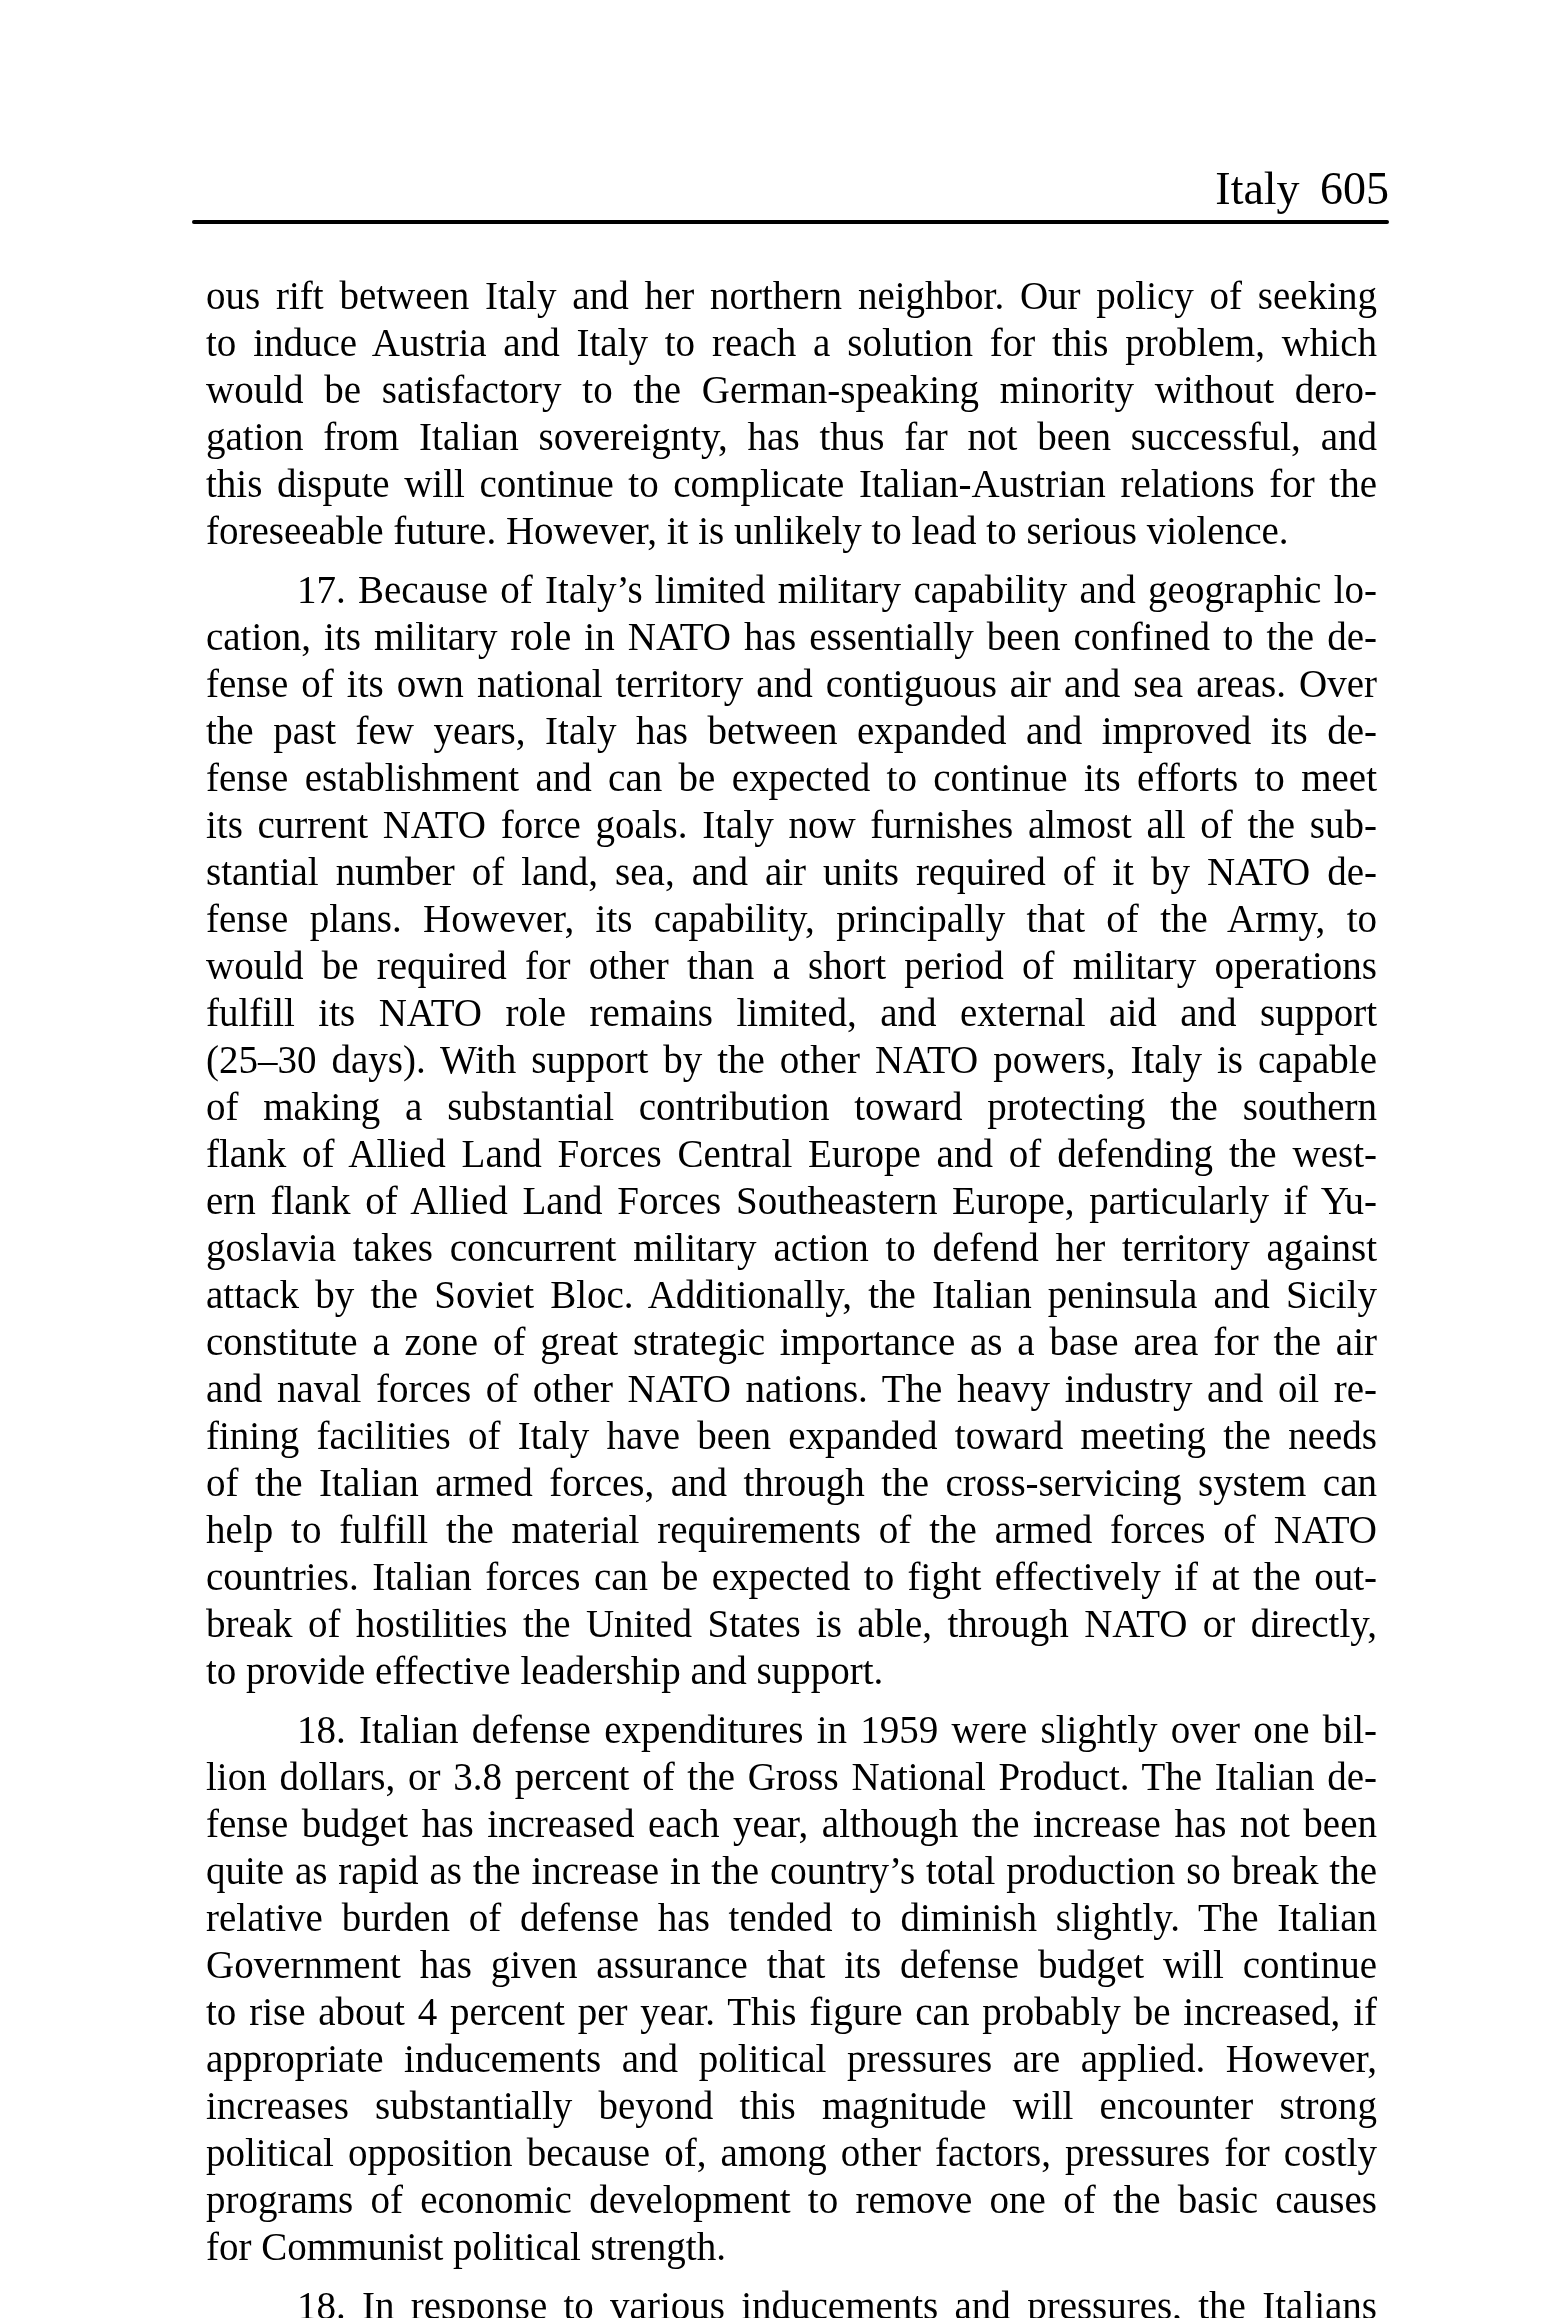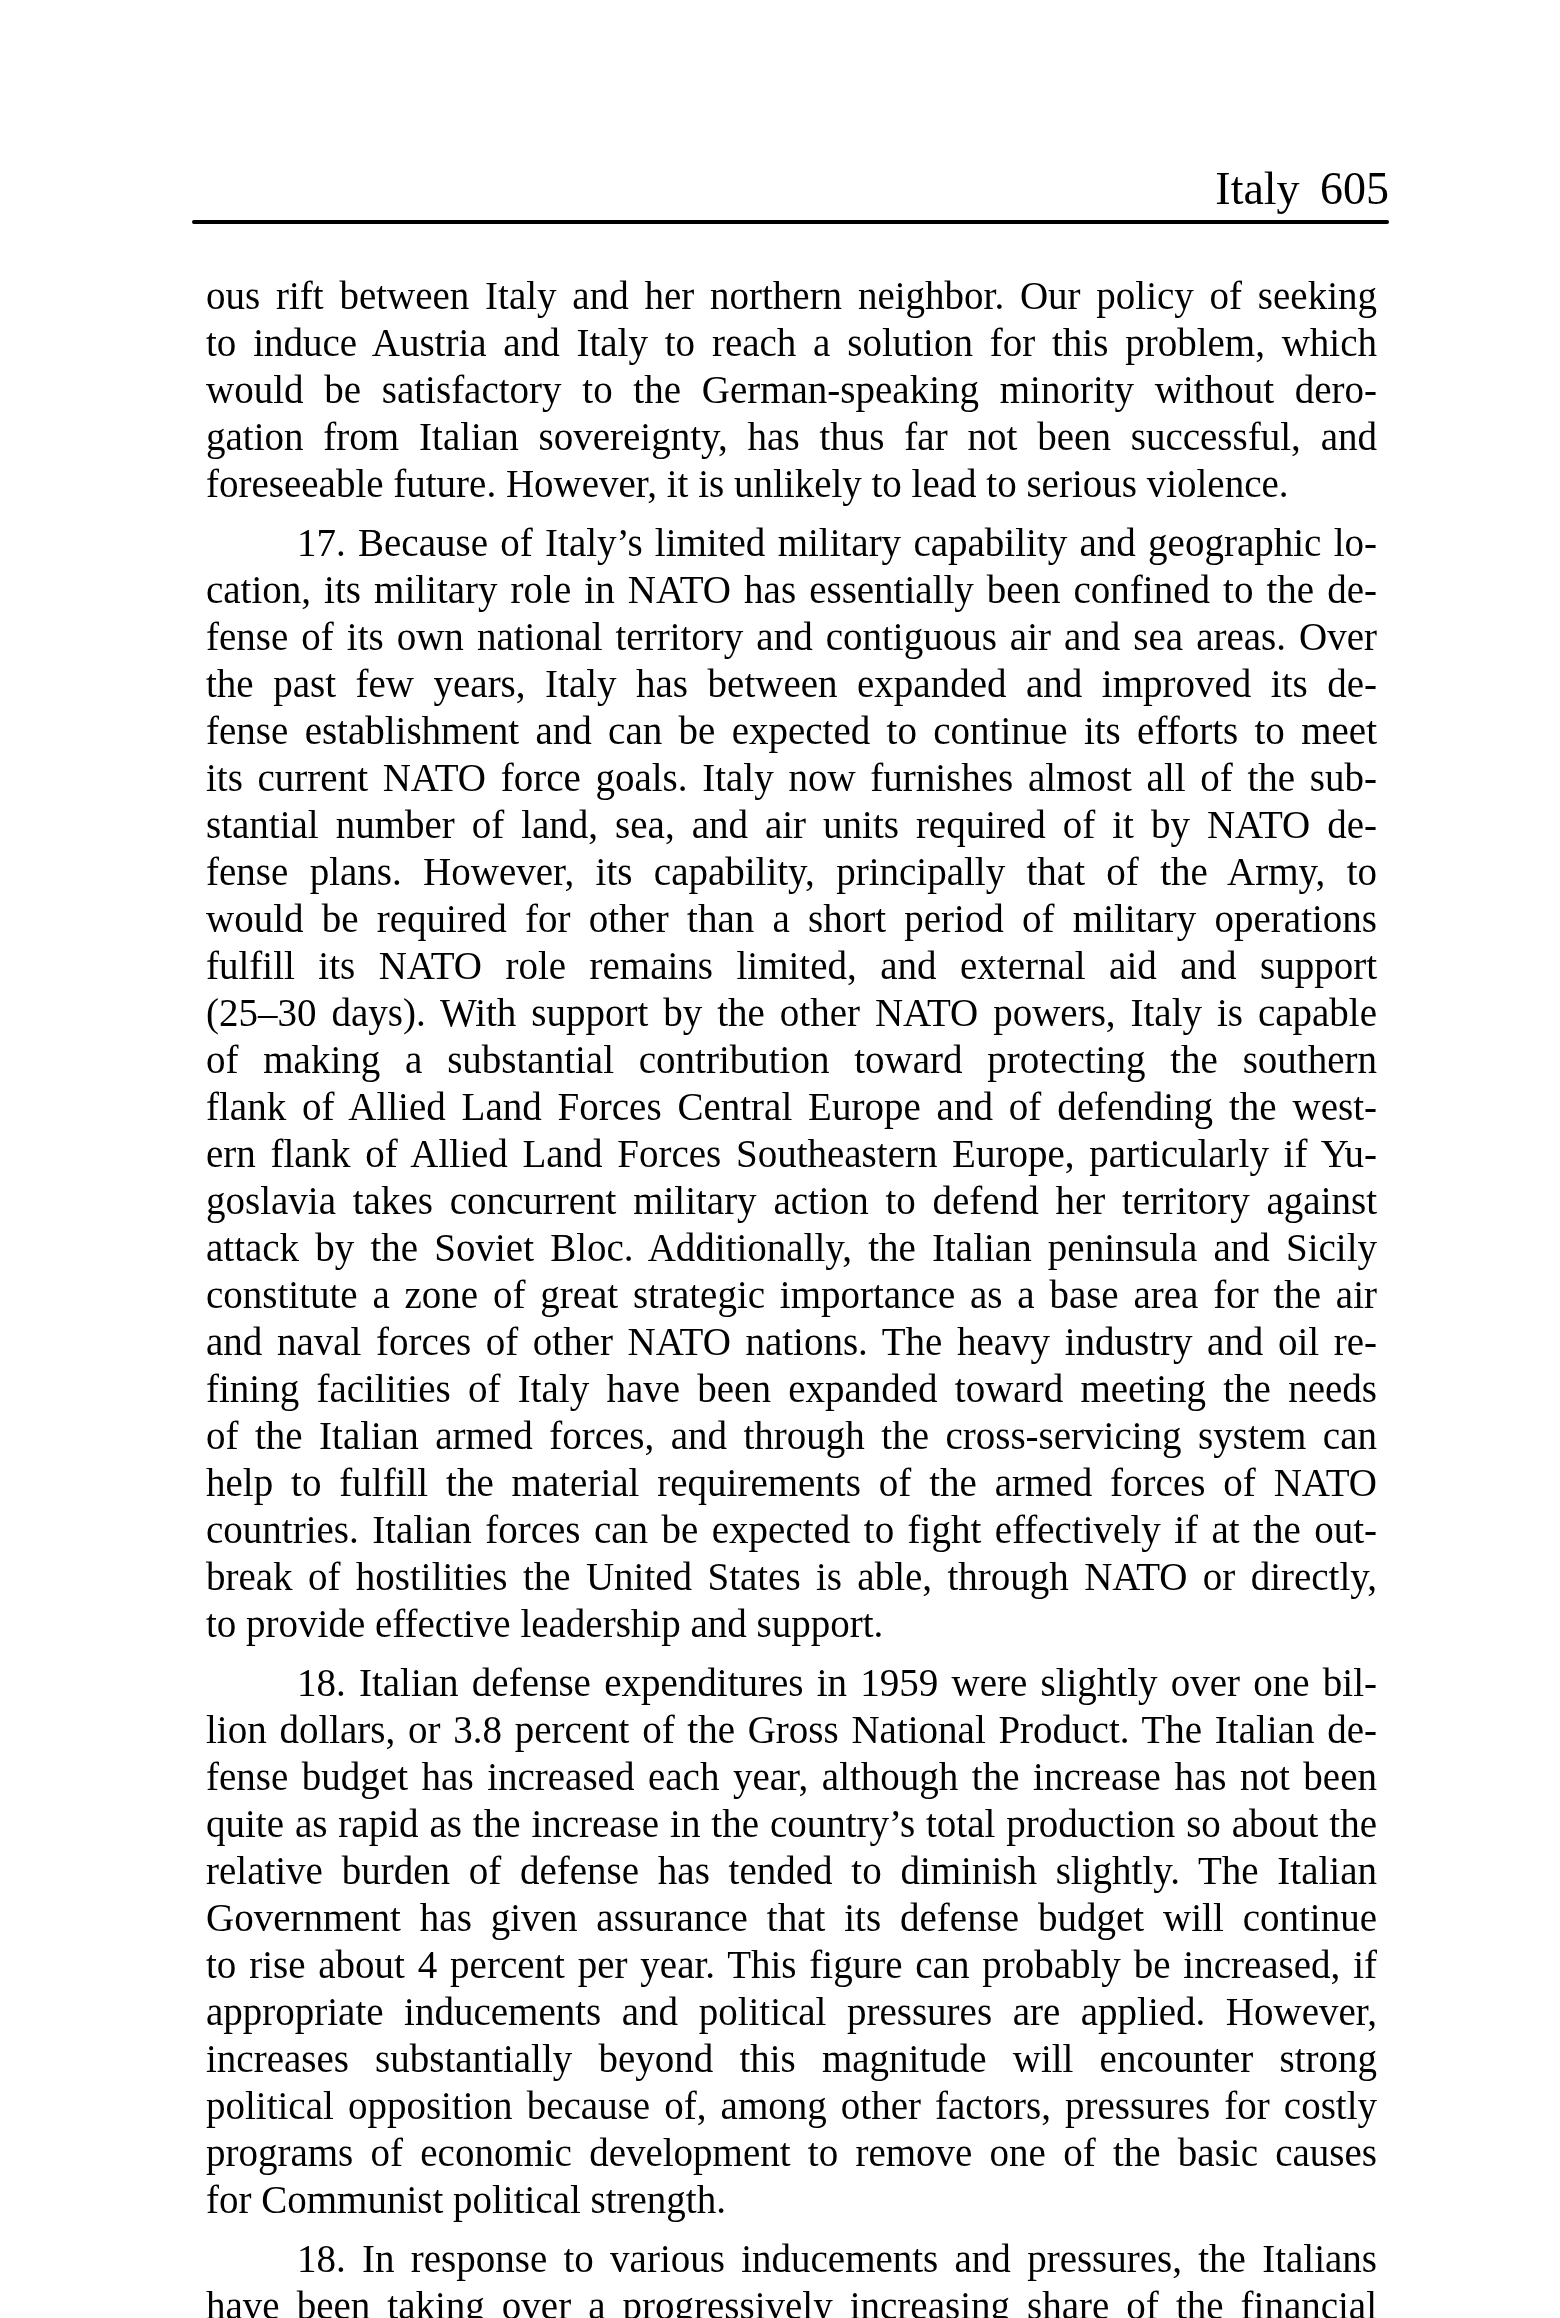--- a/index.html
+++ b/index.html
@@ -70,20 +70,21 @@
     <span class="title">Italy</span><span class="page-number">605</span>
   </div>
   <div class="rule"></div>
 
   <div class="body-text">
     <p class="para">
       <span class="line">ous rift between Italy and her northern neighbor. Our policy of seeking</span>
       <span class="line">to induce Austria and Italy to reach a solution for this problem, which</span>
       <span class="line">would be satisfactory to the German-speaking minority without dero-</span>
       <span class="line">gation from Italian sovereignty, has thus far not been successful, and</span>
+      <span class="line">this dispute will continue to complicate Italian-Austrian relations for the</span>
       <span class="line last">foreseeable future. However, it is unlikely to lead to serious violence.</span>
     </p>
 
     <p class="para">
       <span class="line indent">17. Because of Italy’s limited military capability and geographic lo-</span>
       <span class="line">cation, its military role in NATO has essentially been confined to the de-</span>
       <span class="line">fense of its own national territory and contiguous air and sea areas. Over</span>
       <span class="line">the past few years, Italy has between expanded and improved its de-</span>
       <span class="line">fense establishment and can be expected to continue its efforts to meet</span>
       <span class="line">its current NATO force goals. Italy now furnishes almost all of the sub-</span>
@@ -104,21 +105,21 @@
       <span class="line">help to fulfill the material requirements of the armed forces of NATO</span>
       <span class="line">countries. Italian forces can be expected to fight effectively if at the out-</span>
       <span class="line">break of hostilities the United States is able, through NATO or directly,</span>
       <span class="line last">to provide effective leadership and support.</span>
     </p>
 
     <p class="para">
       <span class="line indent">18. Italian defense expenditures in 1959 were slightly over one bil-</span>
       <span class="line">lion dollars, or 3.8 percent of the Gross National Product. The Italian de-</span>
       <span class="line">fense budget has increased each year, although the increase has not been</span>
-      <span class="line">quite as rapid as the increase in the country’s total production so about the</span>
+      <span class="line">quite as rapid as the increase in the country’s total production so break the</span>
       <span class="line">relative burden of defense has tended to diminish slightly. The Italian</span>
       <span class="line">Government has given assurance that its defense budget will continue</span>
       <span class="line">to rise about 4 percent per year. This figure can probably be increased, if</span>
       <span class="line">appropriate inducements and political pressures are applied. However,</span>
       <span class="line">increases substantially beyond this magnitude will encounter strong</span>
       <span class="line">political opposition because of, among other factors, pressures for costly</span>
       <span class="line">programs of economic development to remove one of the basic causes</span>
       <span class="line last">for Communist political strength.</span>
     </p>
 

